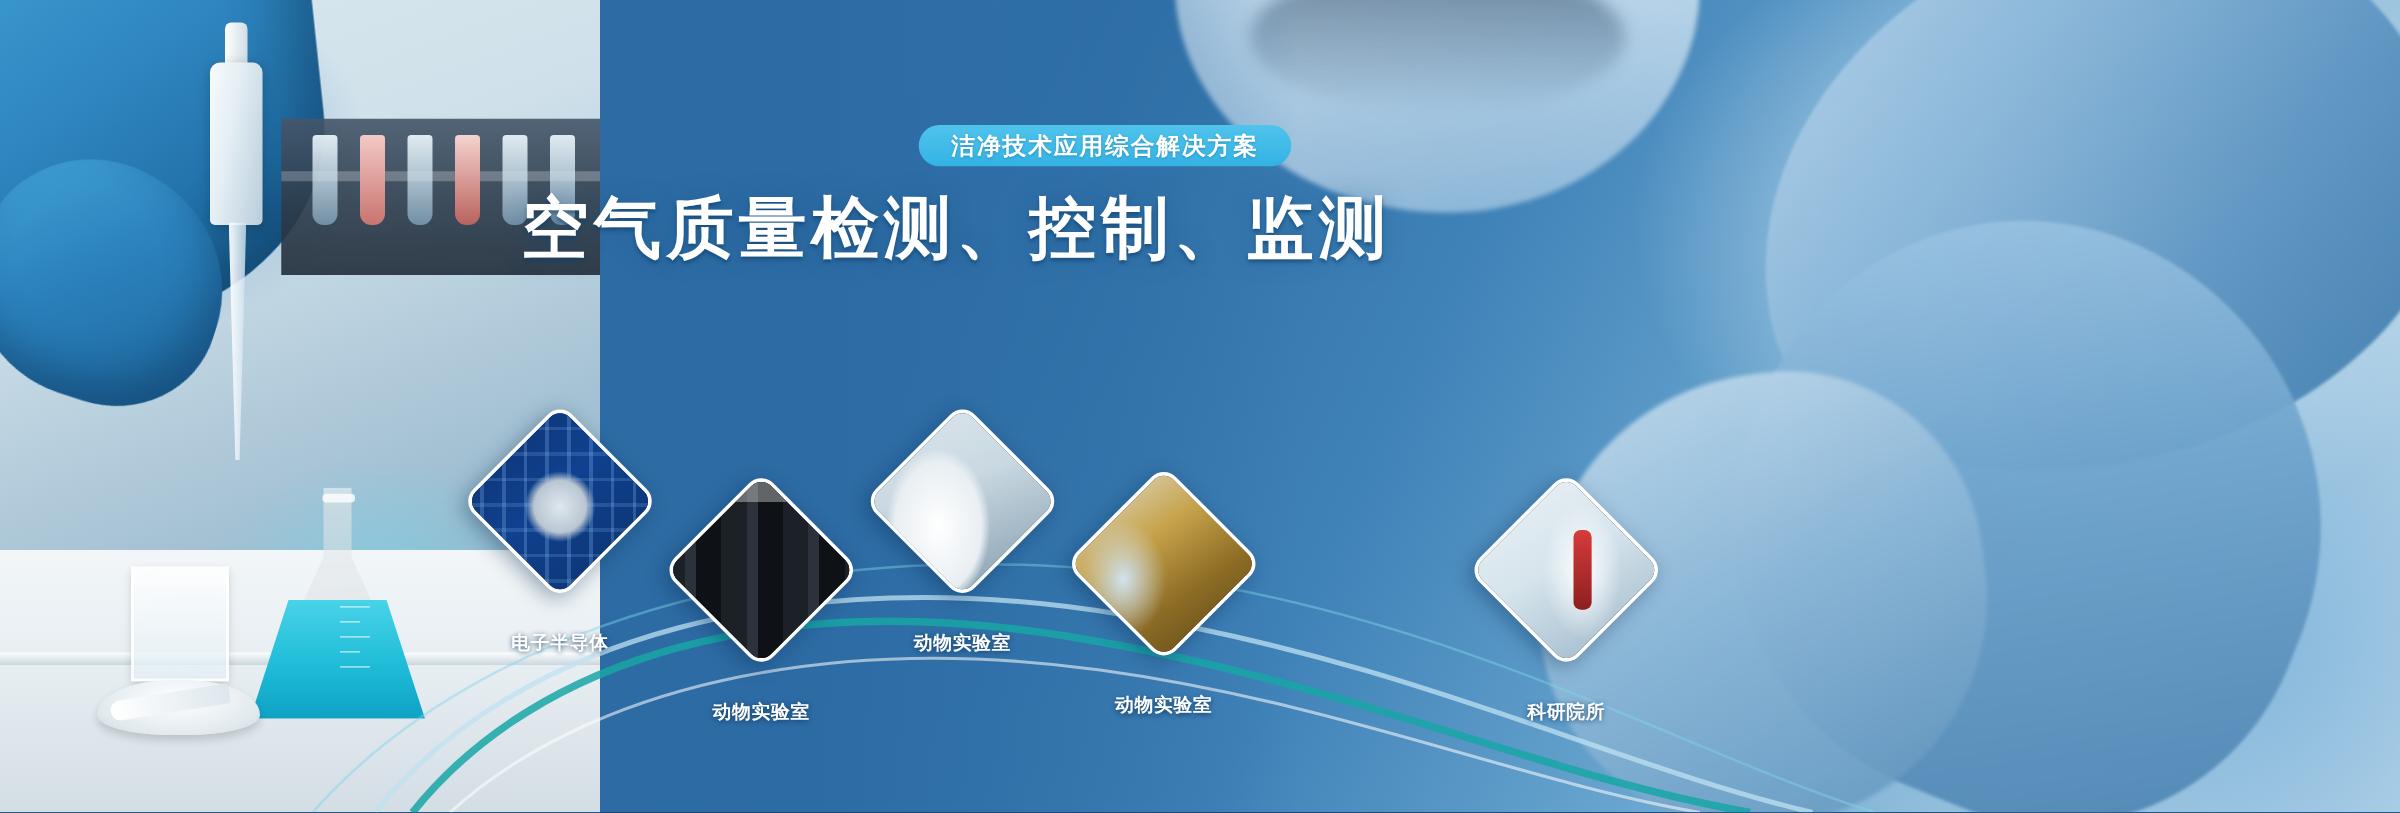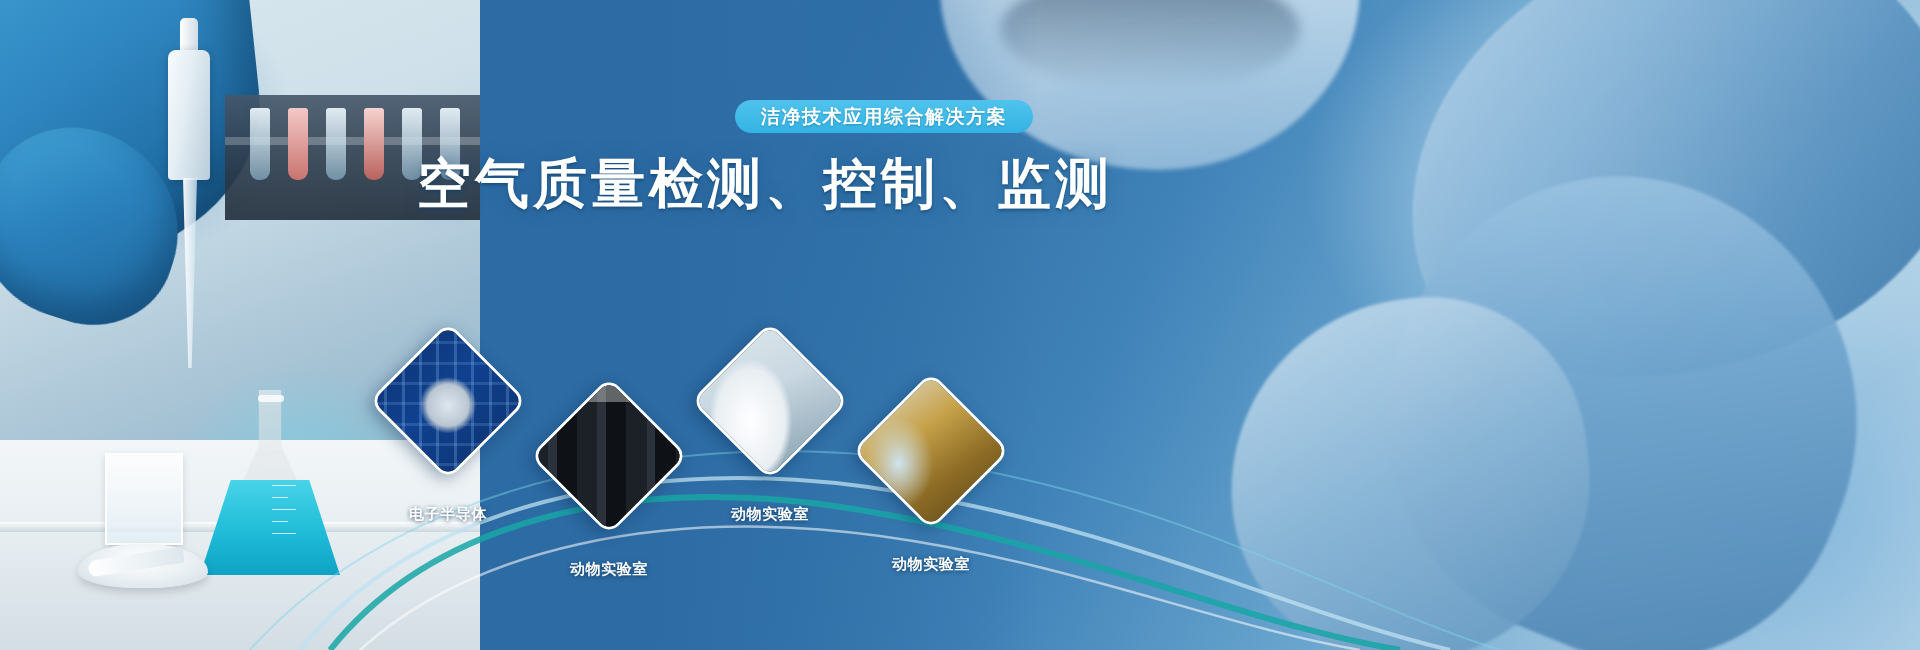--- a/index.html
+++ b/index.html
@@ -367,15 +367,21 @@
     </div>
 
     <div class="dia-wrap" style="left:875px; top:395px;">
       <div class="dia">
         <div class="dia-inner img-animal"></div>
       </div>
       <div class="dia-label" style="top:112px;">动物实验室</div>
     </div>
 
 
+    <div class="dia-wrap" style="left:1197px; top:400px;">
+      <div class="dia">
+        <div class="dia-inner img-research"></div>
+      </div>
+      <div class="dia-label" style="top:112px;">科研院所</div>
+    </div>
 
   </div>
 </div>
 
 </body></html>

